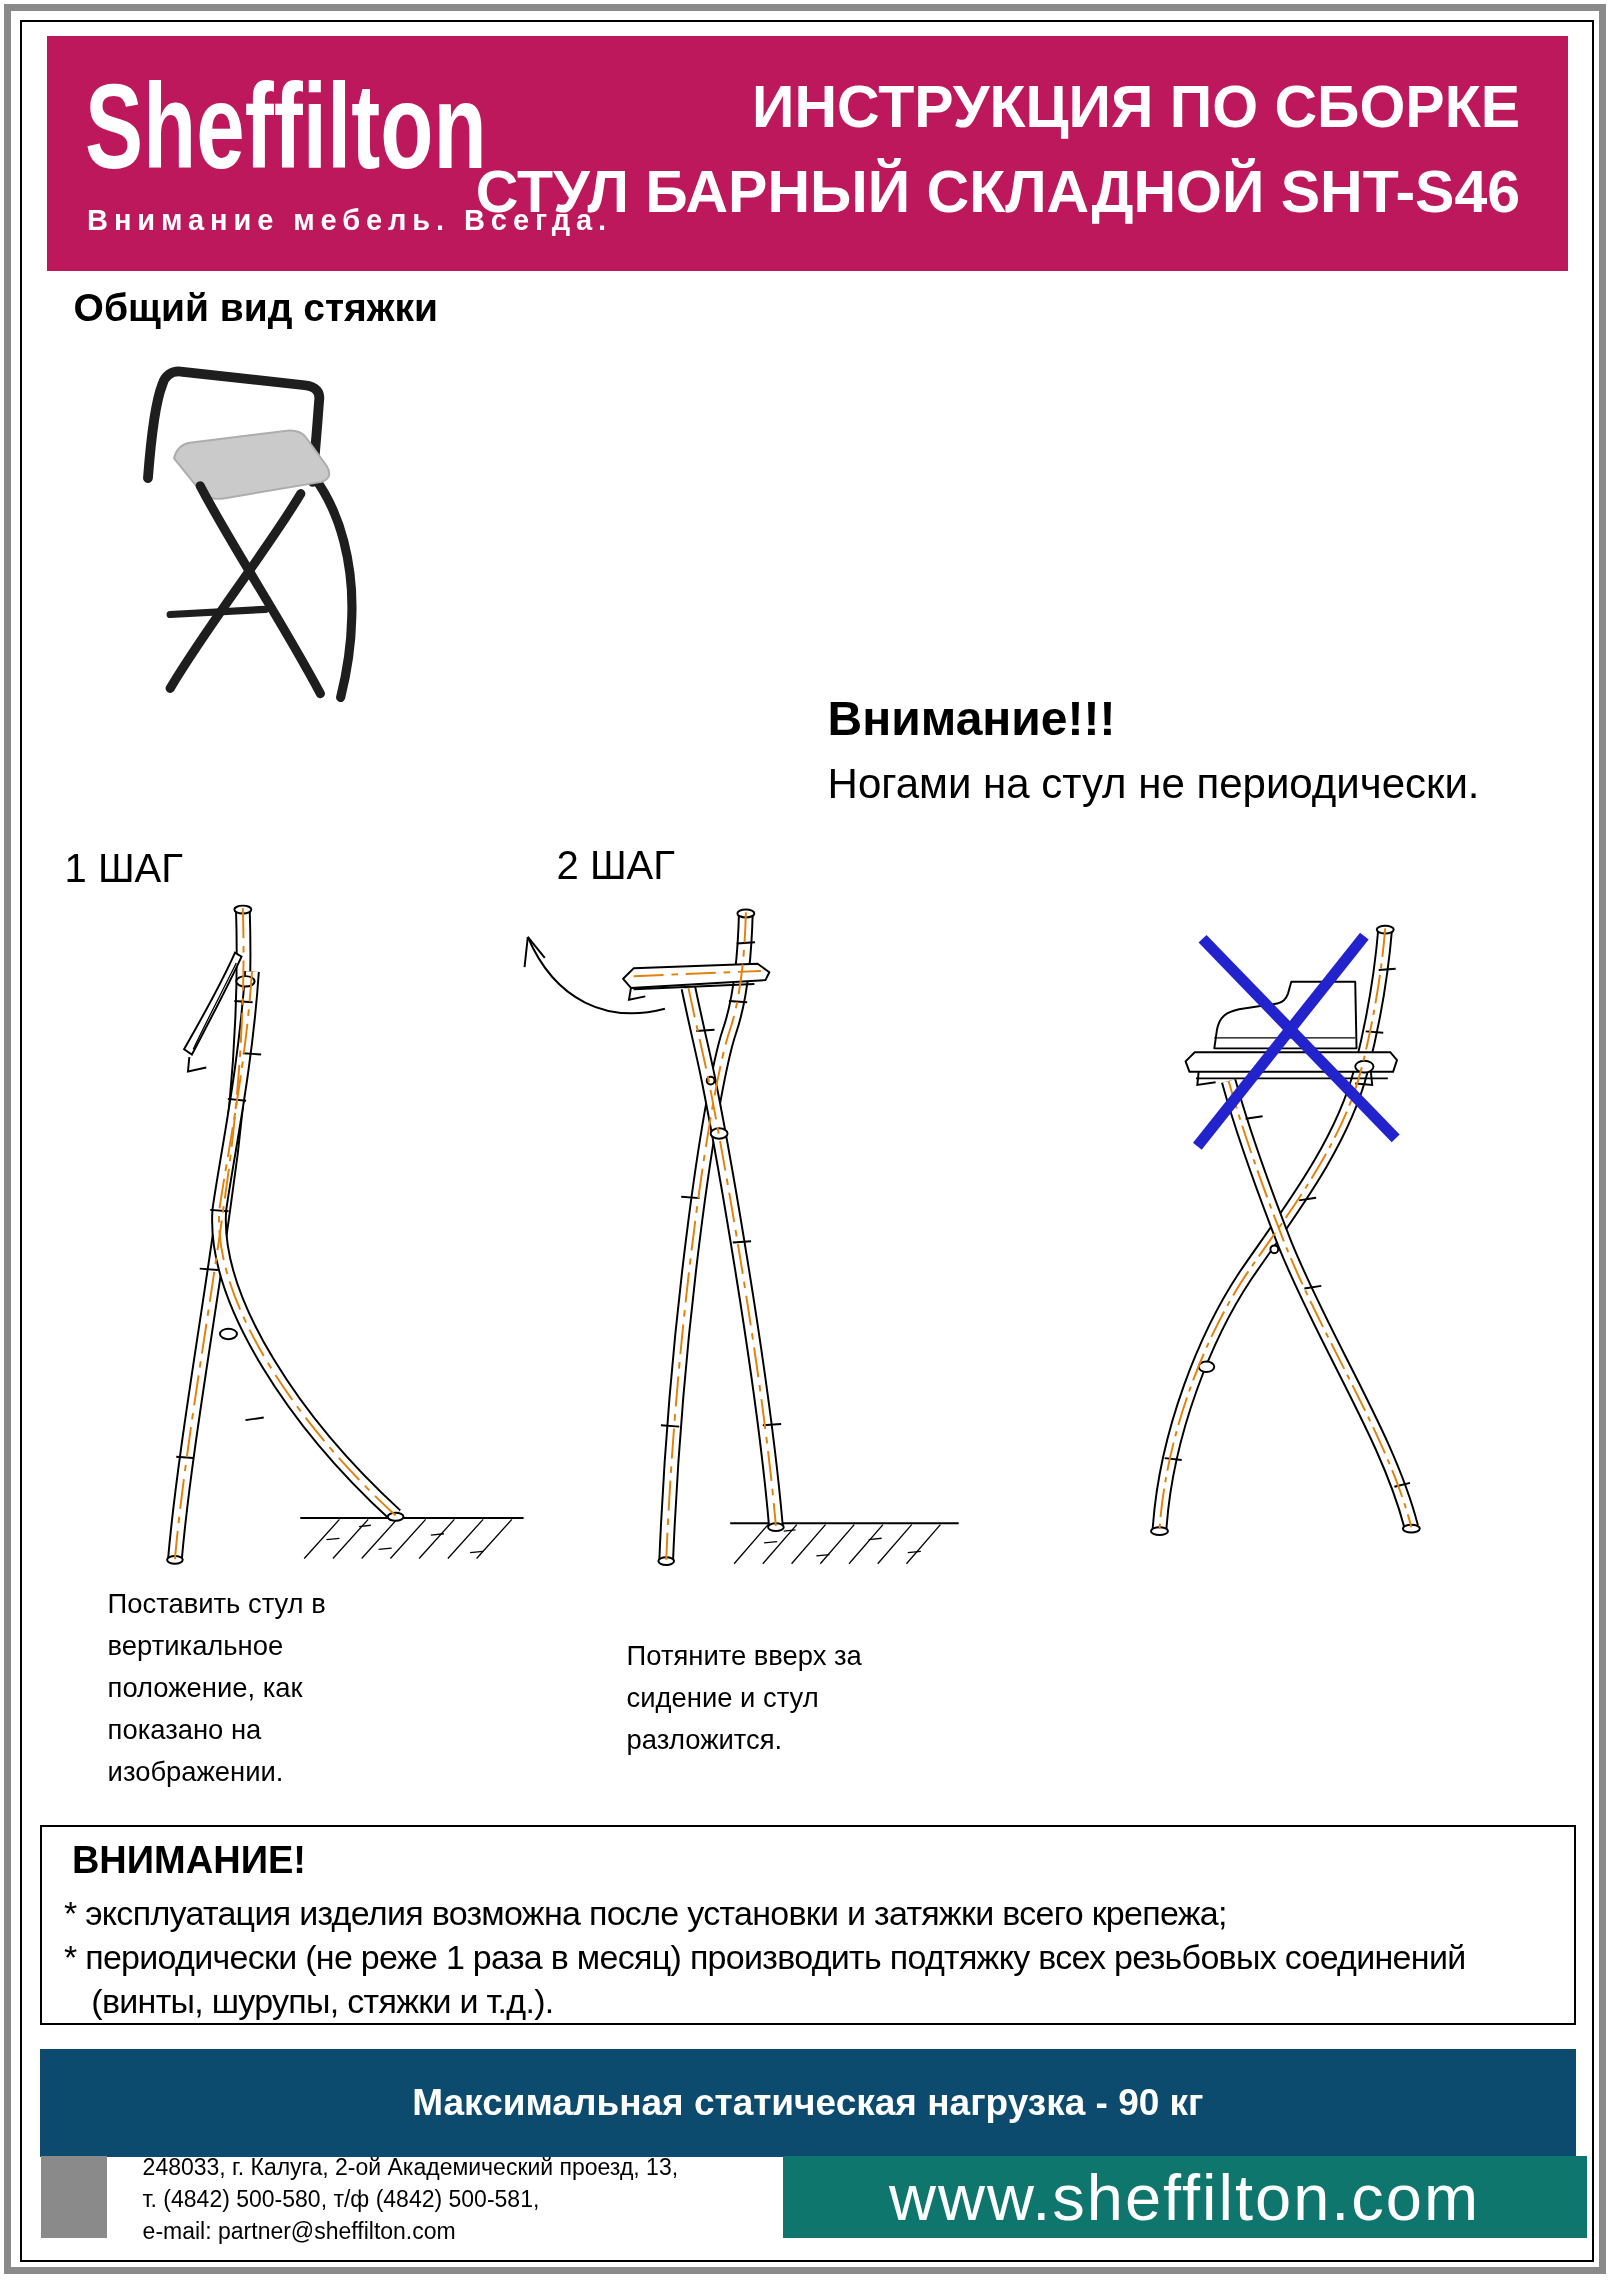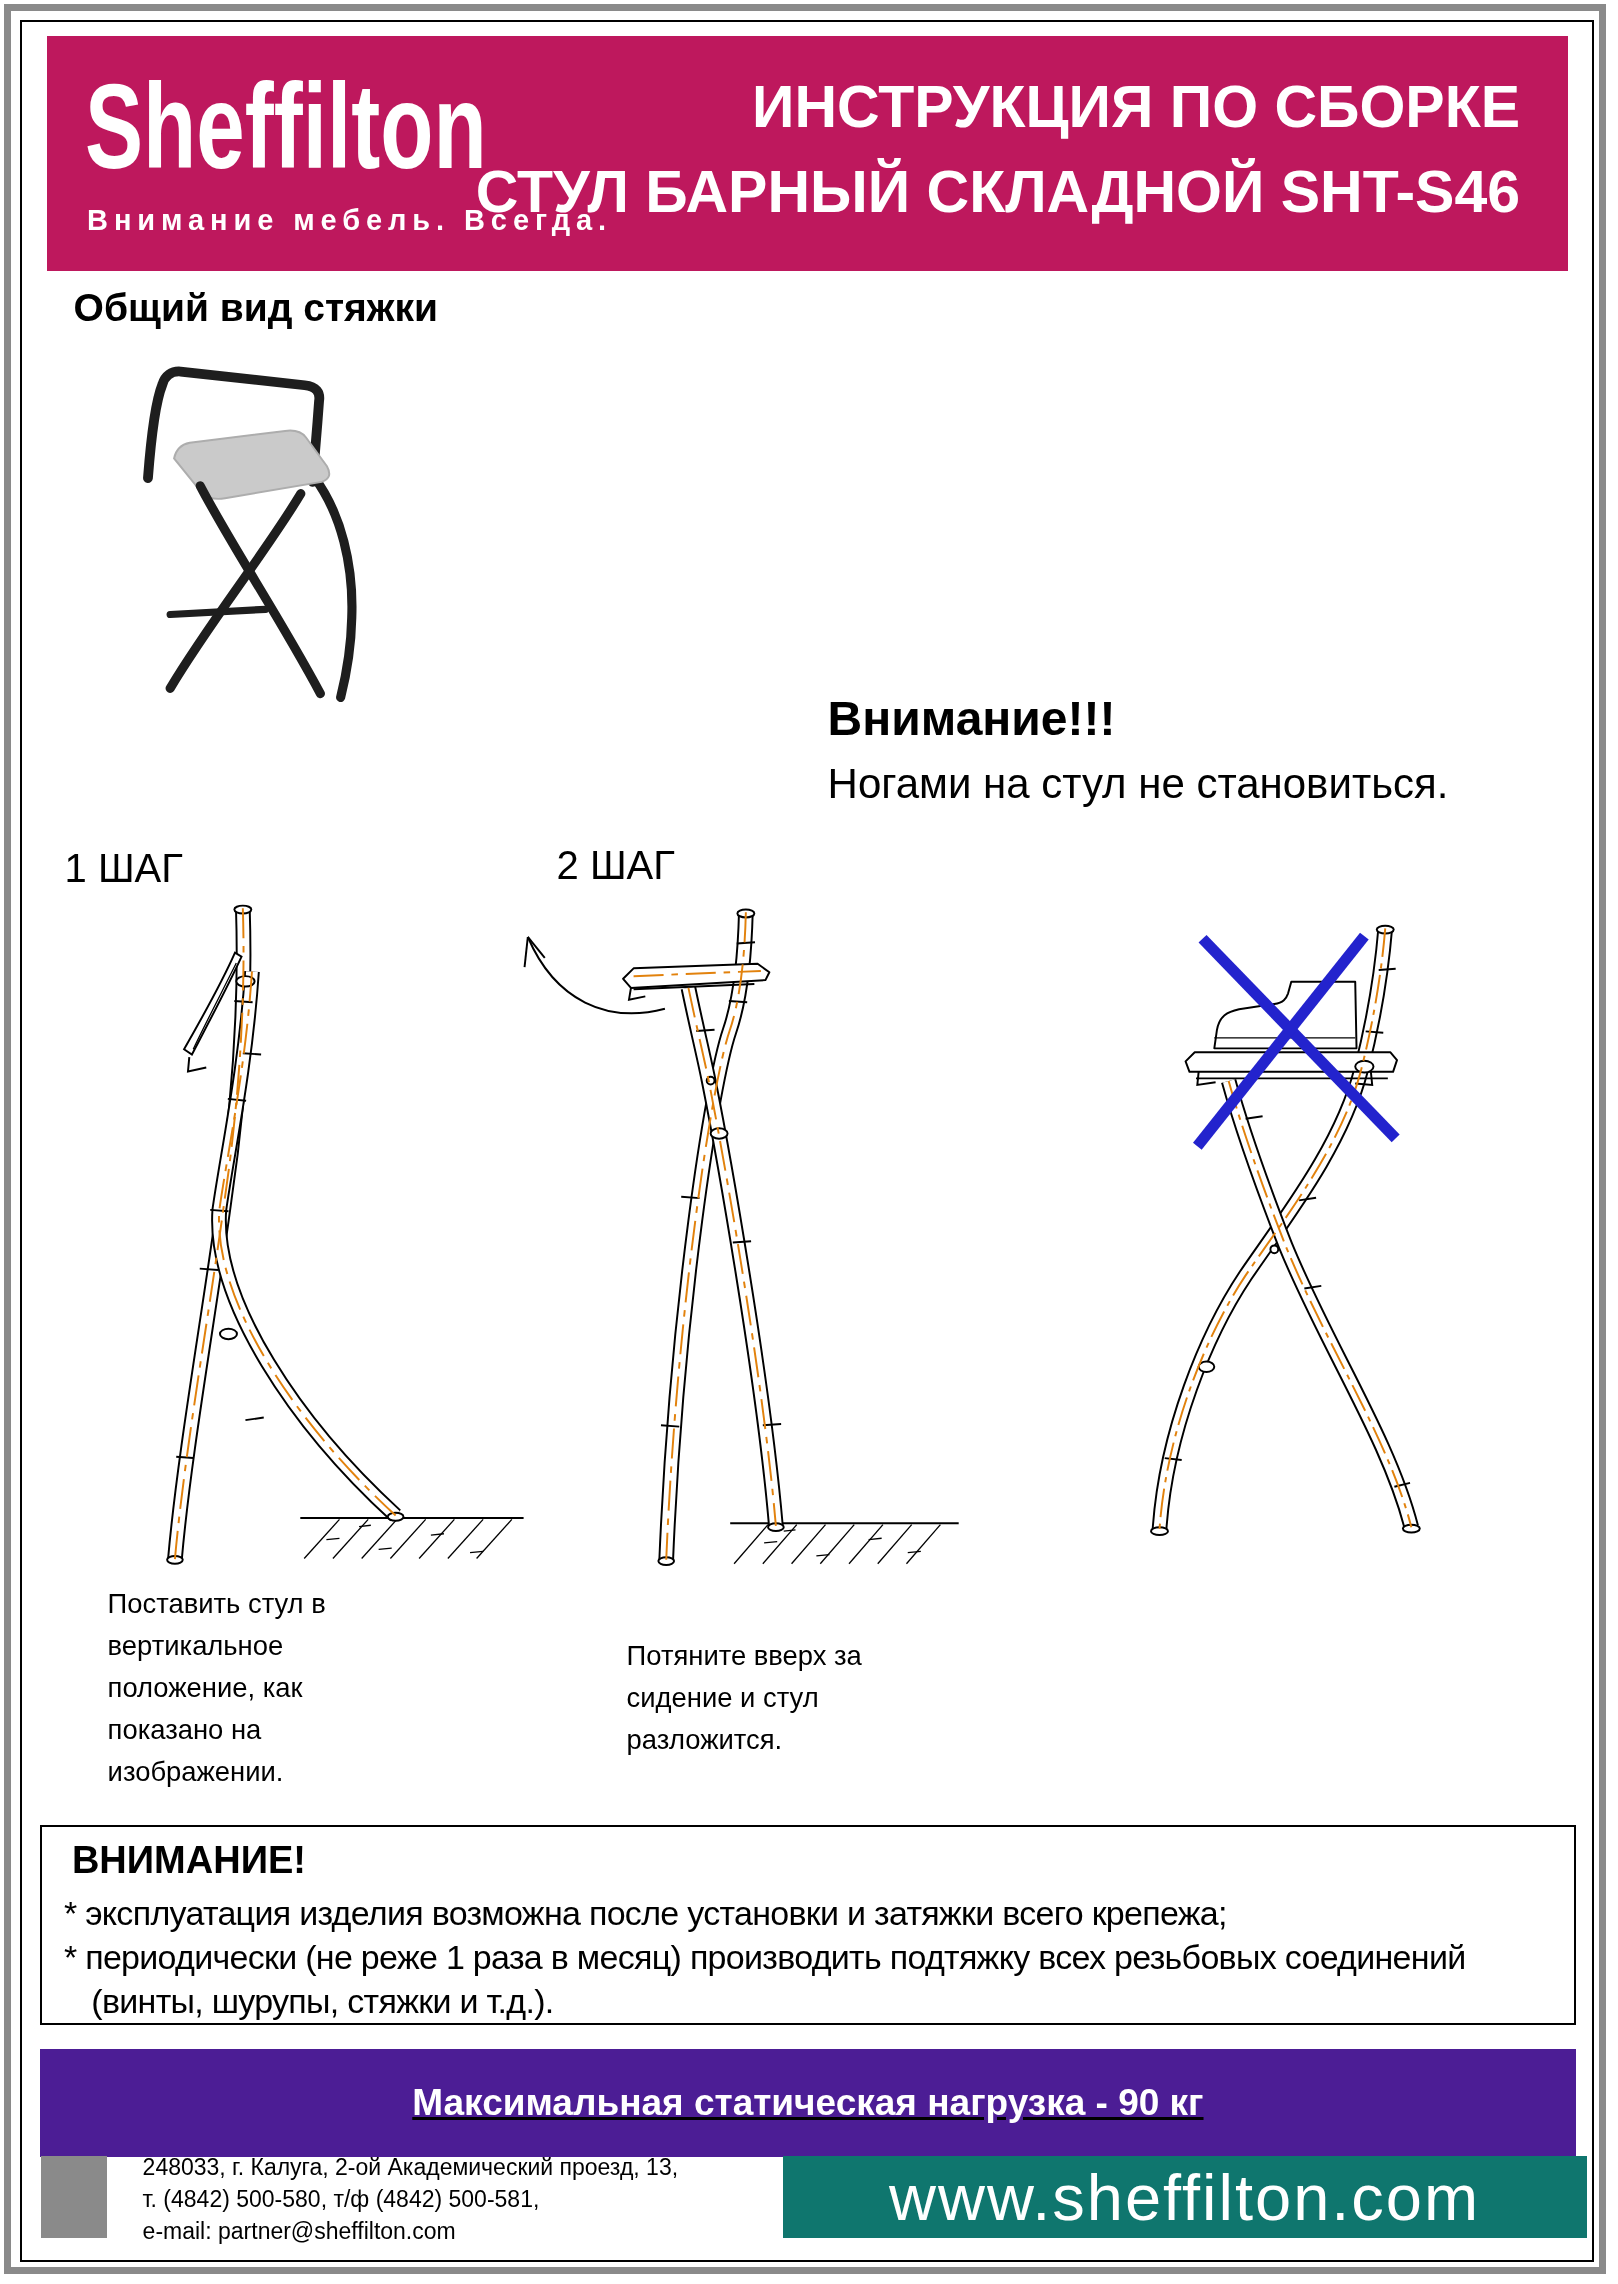--- a/index.html
+++ b/index.html
@@ -20,21 +20,21 @@
   .note-line1{font-size:48px;font-weight:bold;line-height:1;}
   .note-line2{font-size:42px;margin-top:19.6px;line-height:1;}
   
   .step-label{position:absolute;font-size:40px;}
   .caption{position:absolute;font-size:27.4px;line-height:42px;}
   
   .warning-box{position:absolute;left:18.3px;top:1803px;width:1536px;height:200px;border:2.6px solid #000;box-sizing:border-box;padding:11.8px 19.6px 0 22px;}
   .warning-title{font-size:38px;font-weight:bold;margin-bottom:9.1px;margin-left:8px;}
   .warning-item{font-size:34px;line-height:44px;letter-spacing:-0.7px;padding-left:27.4px;text-indent:-27.4px;}
   
-  .load-bar{position:absolute;left:18.3px;top:2027px;width:1536px;height:108px;background:#4c1d95;display:flex;align-items:center;justify-content:center;text-decoration:underline;}
+  .load-bar{position:absolute;left:18.3px;top:2027px;width:1536px;height:108px;background:#0c4a6e;display:flex;align-items:center;justify-content:center;}
   .load-bar-text{color:#fff;font-weight:bold;font-size:37px;}
   
   .footer-square{position:absolute;left:19.6px;top:2134px;width:66px;height:82px;background:#8a8a8a;}
   .address{position:absolute;left:121px;top:2129px;font-size:23px;line-height:32px;}
   .www-block{position:absolute;left:761px;top:2134px;width:804px;height:82px;background:#0f766e;display:flex;align-items:center;justify-content:center;}
   .www-text{color:#fff;font-size:65px;letter-spacing:2px;white-space:nowrap;}
   svg{display:block;}
 </style>
 </head>
 <body>
@@ -58,21 +58,21 @@
     <path d="M 78,228 C 84,150 92,105 100,85 C 104,71 114,64 128,65 L 318,86 C 336,88 342,97 340,110 C 337,152 333,196 330,234" fill="none" stroke="#1e1e1e" stroke-width="15" stroke-linecap="round"></path>
     <path d="M 332,226 C 374,282 393,362 390,442 C 389,492 381,532 373,564" fill="none" stroke="#1e1e1e" stroke-width="14" stroke-linecap="round"></path>
     <path d="M 118,198 Q 122,178 142,174 L 288,156 Q 310,153 320,166 L 352,210 Q 362,228 344,234 L 196,259 Q 172,263 160,250 Z" fill="#cacaca" stroke="#adadad" stroke-width="3"></path>
     <path d="M 158,240 C 205,330 280,442 342,558" fill="none" stroke="#1e1e1e" stroke-width="14" stroke-linecap="round"></path>
     <path d="M 312,252 C 258,342 170,452 112,550" fill="none" stroke="#1e1e1e" stroke-width="14" stroke-linecap="round"></path>
     <path d="M 112,437 L 258,429" stroke="#1e1e1e" stroke-width="11" stroke-linecap="round"></path>
   </svg>
 
   <div class="note">
     <div class="note-line1">Внимание!!!</div>
-    <div class="note-line2">Ногами на стул не становиться.</div>
+    <div class="note-line2">Ногами на стул не периодически.</div>
   </div>
 
   <div class="step-label" style="left:43px;top:824px;">1 ШАГ</div>
   <div class="step-label" style="left:535px;top:821px;">2 ШАГ</div>
 
   <svg class="abs" style="left:141px;top:881px;" width="366" height="666" viewBox="0 0 560 1020">
     <g stroke="#000">
       <line x1="210" y1="942" x2="552" y2="942" stroke-width="3"></line>
       <g stroke-width="2">
         <line x1="216" y1="1004" x2="270" y2="944"></line>

